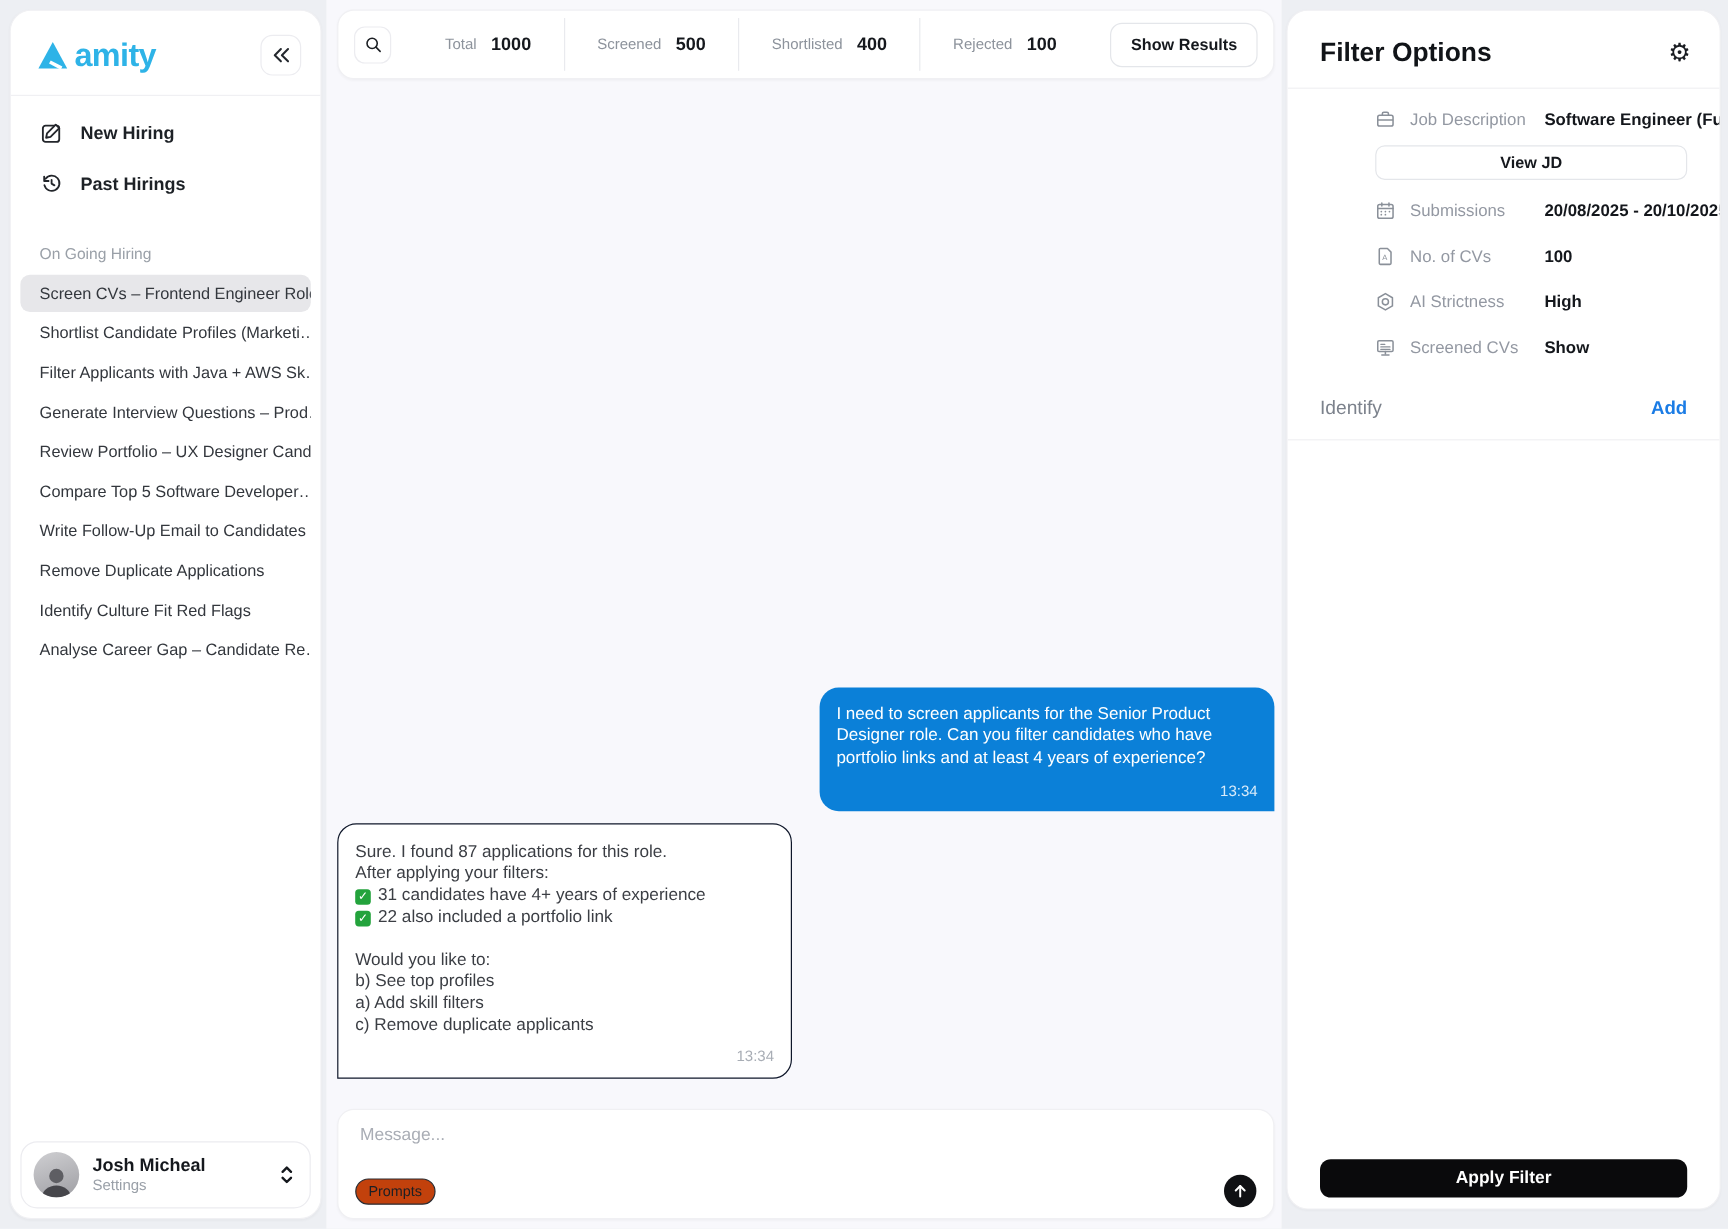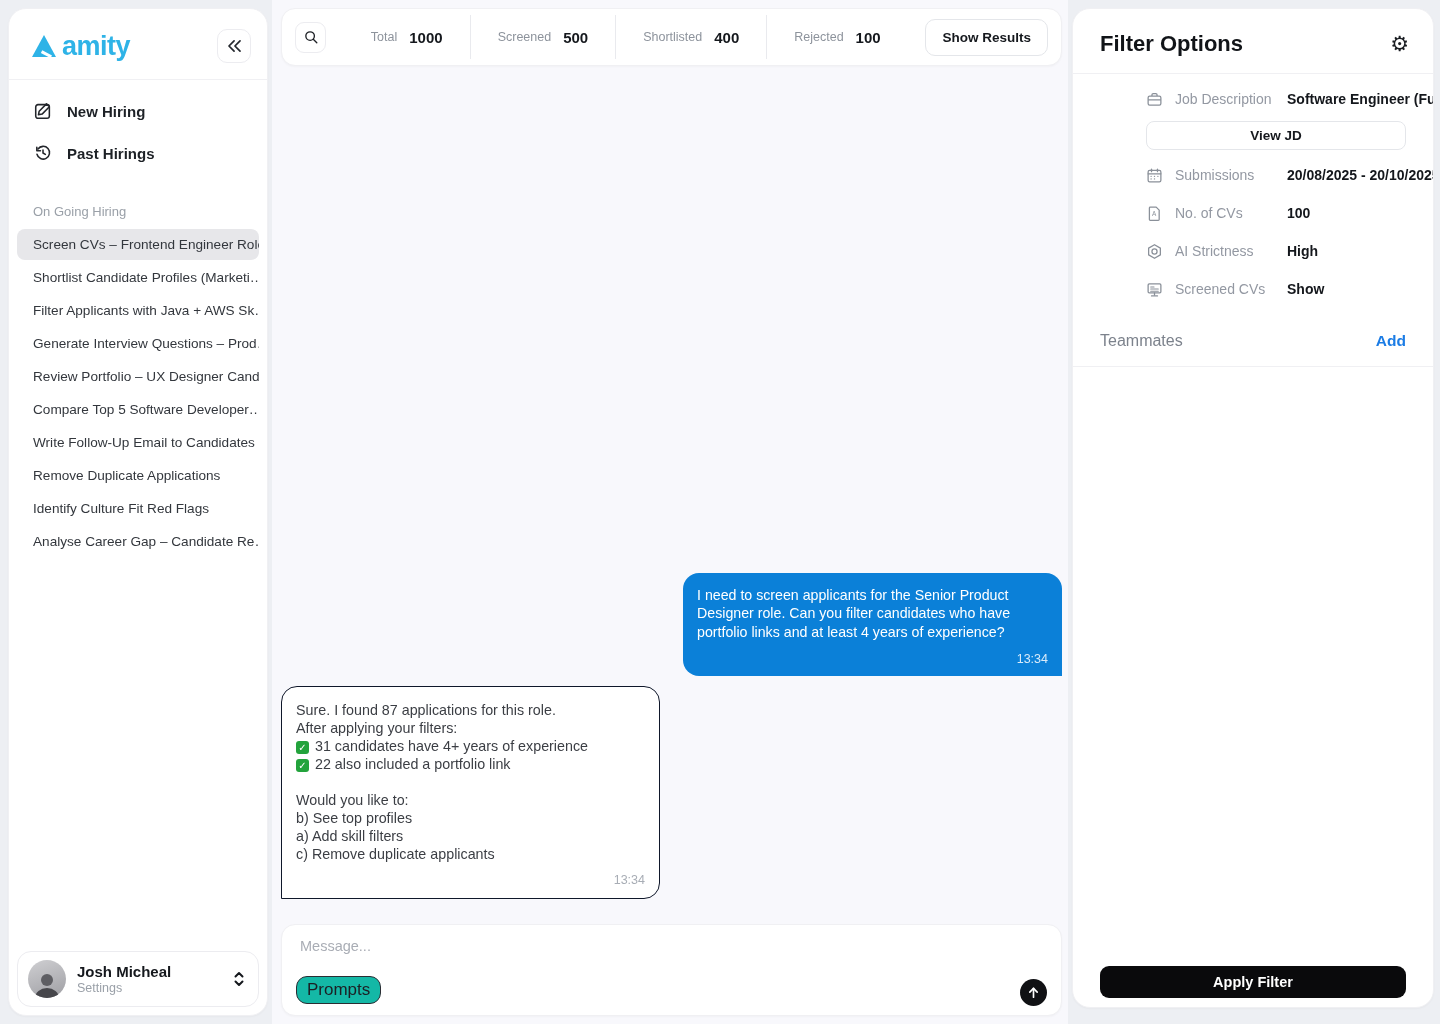--- a/index.html
+++ b/index.html
@@ -56,21 +56,21 @@
   .time{text-align:right;font-size:12.5px;margin-top:10px;}
   .bot-time{color:#a8adb5;position:absolute;right:14px;bottom:10px;margin:0;}
   .check{display:inline-flex;width:13px;height:13px;background:#23a33c;border-radius:3px;color:#fff;
     font-size:10px;line-height:13px;align-items:center;justify-content:center;margin-right:6px;}
 
   .composer{position:absolute;left:9px;right:6px;bottom:8px;height:92px;border-radius:14px;box-sizing:border-box;}
   .msg-input{position:absolute;left:16px;top:12px;right:16px;border:none;outline:none;font-size:14.5px;
     font-family:inherit;color:#333;background:transparent;}
   .msg-input::placeholder{color:#a9adb5;}
   .prompts-btn{position:absolute;left:14px;bottom:11px;border:1px solid #2a2d33;border-radius:11px;
-    background:#14b8a6;padding:3px 10px;font-size:17px;color:#1c1f24;font-family:inherit;cursor:pointer;}
+    background:#c2410c;padding:3px 10px;font-size:12px;color:#1c1f24;font-family:inherit;cursor:pointer;}
   .send-btn{position:absolute;right:14px;bottom:9px;width:27px;height:27px;border-radius:50%;
     background:#101114;border:none;display:flex;align-items:center;justify-content:center;cursor:pointer;}
 
   
   .filter{position:absolute;left:1072px;top:8px;width:362px;height:1000px;border-radius:18px;
     box-sizing:border-box;overflow:hidden;}
   .fhead{display:flex;justify-content:space-between;align-items:center;padding:22px 24px 16px 27px;}
   .fhead h2{margin:0;font-size:22px;font-weight:800;color:#111418;}
   .gear{font-family:"DejaVu Sans",sans-serif;font-size:21px;color:#1a1d22;cursor:pointer;line-height:1;}
   .frows{margin-top:6px;margin-left:46px;}
@@ -293,20 +293,20 @@
             <path d="M5.5 7 h4 M5.5 9.5 h9 M5.5 12 h9" stroke-width="1.2"></path>
           </svg>
         </span>
         <span class="flabel">Screened CVs</span>
         <span class="fvalue">Show</span>
       </div>
 
     </div>
 
     <div class="teammates">
-      <span class="tm-label">Teammates</span>
+      <span class="tm-label">Identify</span>
       <a class="tm-add">Add</a>
     </div>
     <div class="divider"></div>
 
     <button class="apply">Apply Filter</button>
   </aside>
 </div>
 
 </body></html>

